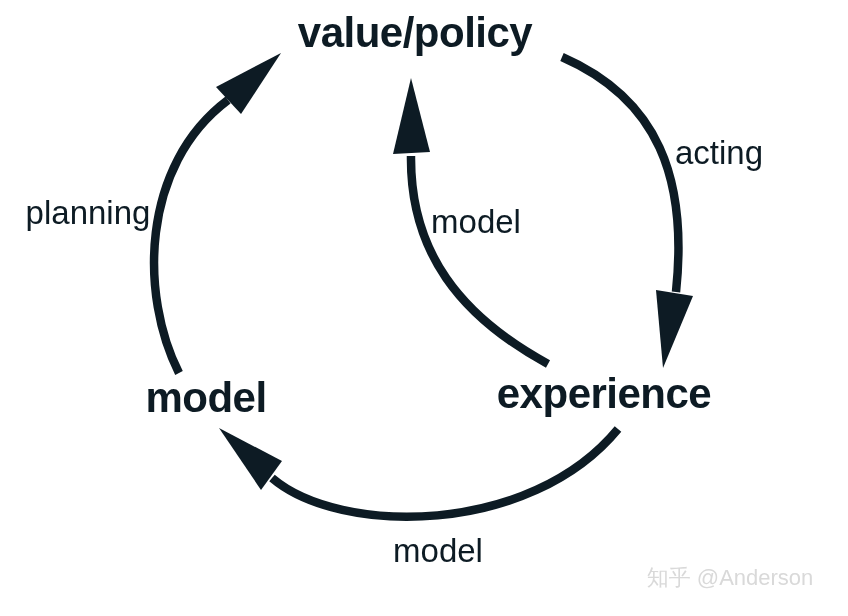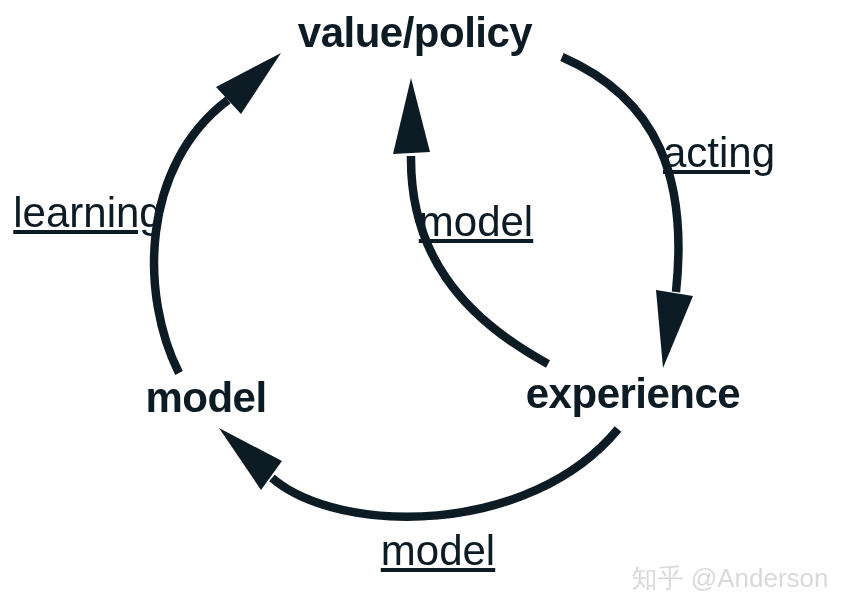--- a/index.html
+++ b/index.html
@@ -38,30 +38,29 @@
     transform: translateX(-50%);
     text-align: center;
   }
   .node-label {
     font-size: 42px;
     font-weight: bold;
     letter-spacing: -0.5px;
     line-height: 42px;
   }
   .edge-label {
-    font-size: 42px;
+    font-size: 33px;
     font-weight: normal;
     line-height: 38px;
-    text-decoration: underline;
   }
   .edge-label.tight { line-height: 31px; }
   .watermark {
     position: absolute;
     color: var(--watermark);
-    font-size: 26px;
+    font-size: 22px;
     line-height: 30px;
     transform: translateX(-50%);
     text-shadow: 1px 1px 0 #ffffff;
     white-space: nowrap;
   }
 </style>
 </head>
 <body>
 
 <div class="stage">
@@ -86,23 +85,23 @@
     <g>
       <path class="arrow-shaft" d="M 179 373 C 140 296 140 166 228 100"></path>
       <polygon class="arrow-head" points="216,87 241,114 281,53"></polygon>
     </g>
   </svg>
 
   <div class="label node-label" style="left:415px; top:12px;">value/policy</div>
 
   <div class="label node-label" style="left:206px; top:377px;">model</div>
 
-  <div class="label node-label" style="left:633px; top:373px;">experience</div>
+  <div class="label node-label" style="left:604px; top:373px;">experience</div>
 
-  <div class="label edge-label" style="left:88px; top:194px;">learning</div>
+  <div class="label edge-label" style="left:88px; top:194px;">planning</div>
 
   <div class="label edge-label" style="left:719px; top:134px;">acting</div>
 
   <div class="label edge-label" style="left:476px; top:203px;">
     <div>model</div>
   </div>
 
   <div class="label edge-label tight" style="left:438px; top:535px;">
     <div>model</div>
   </div>

